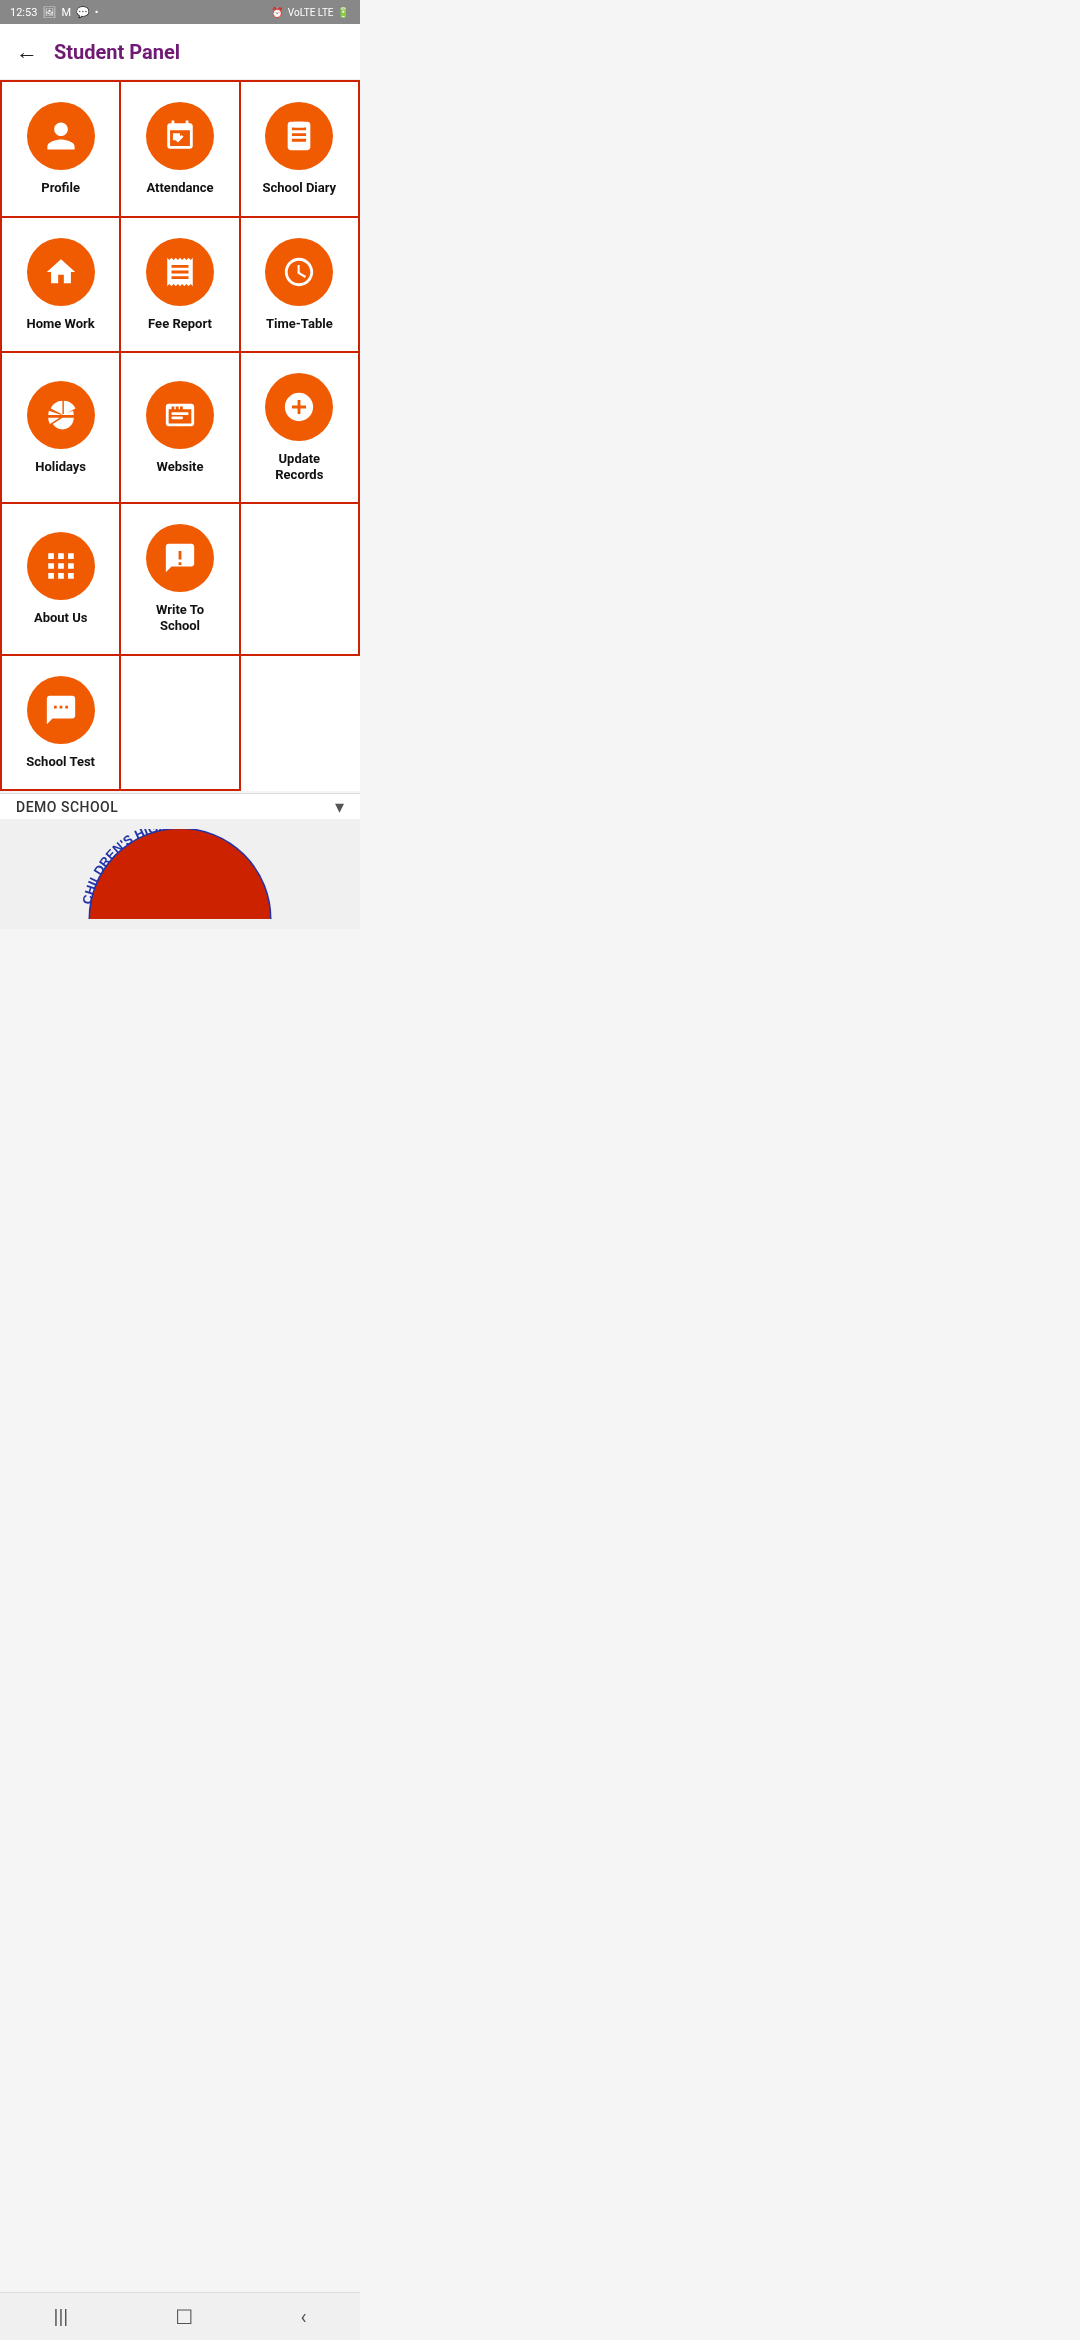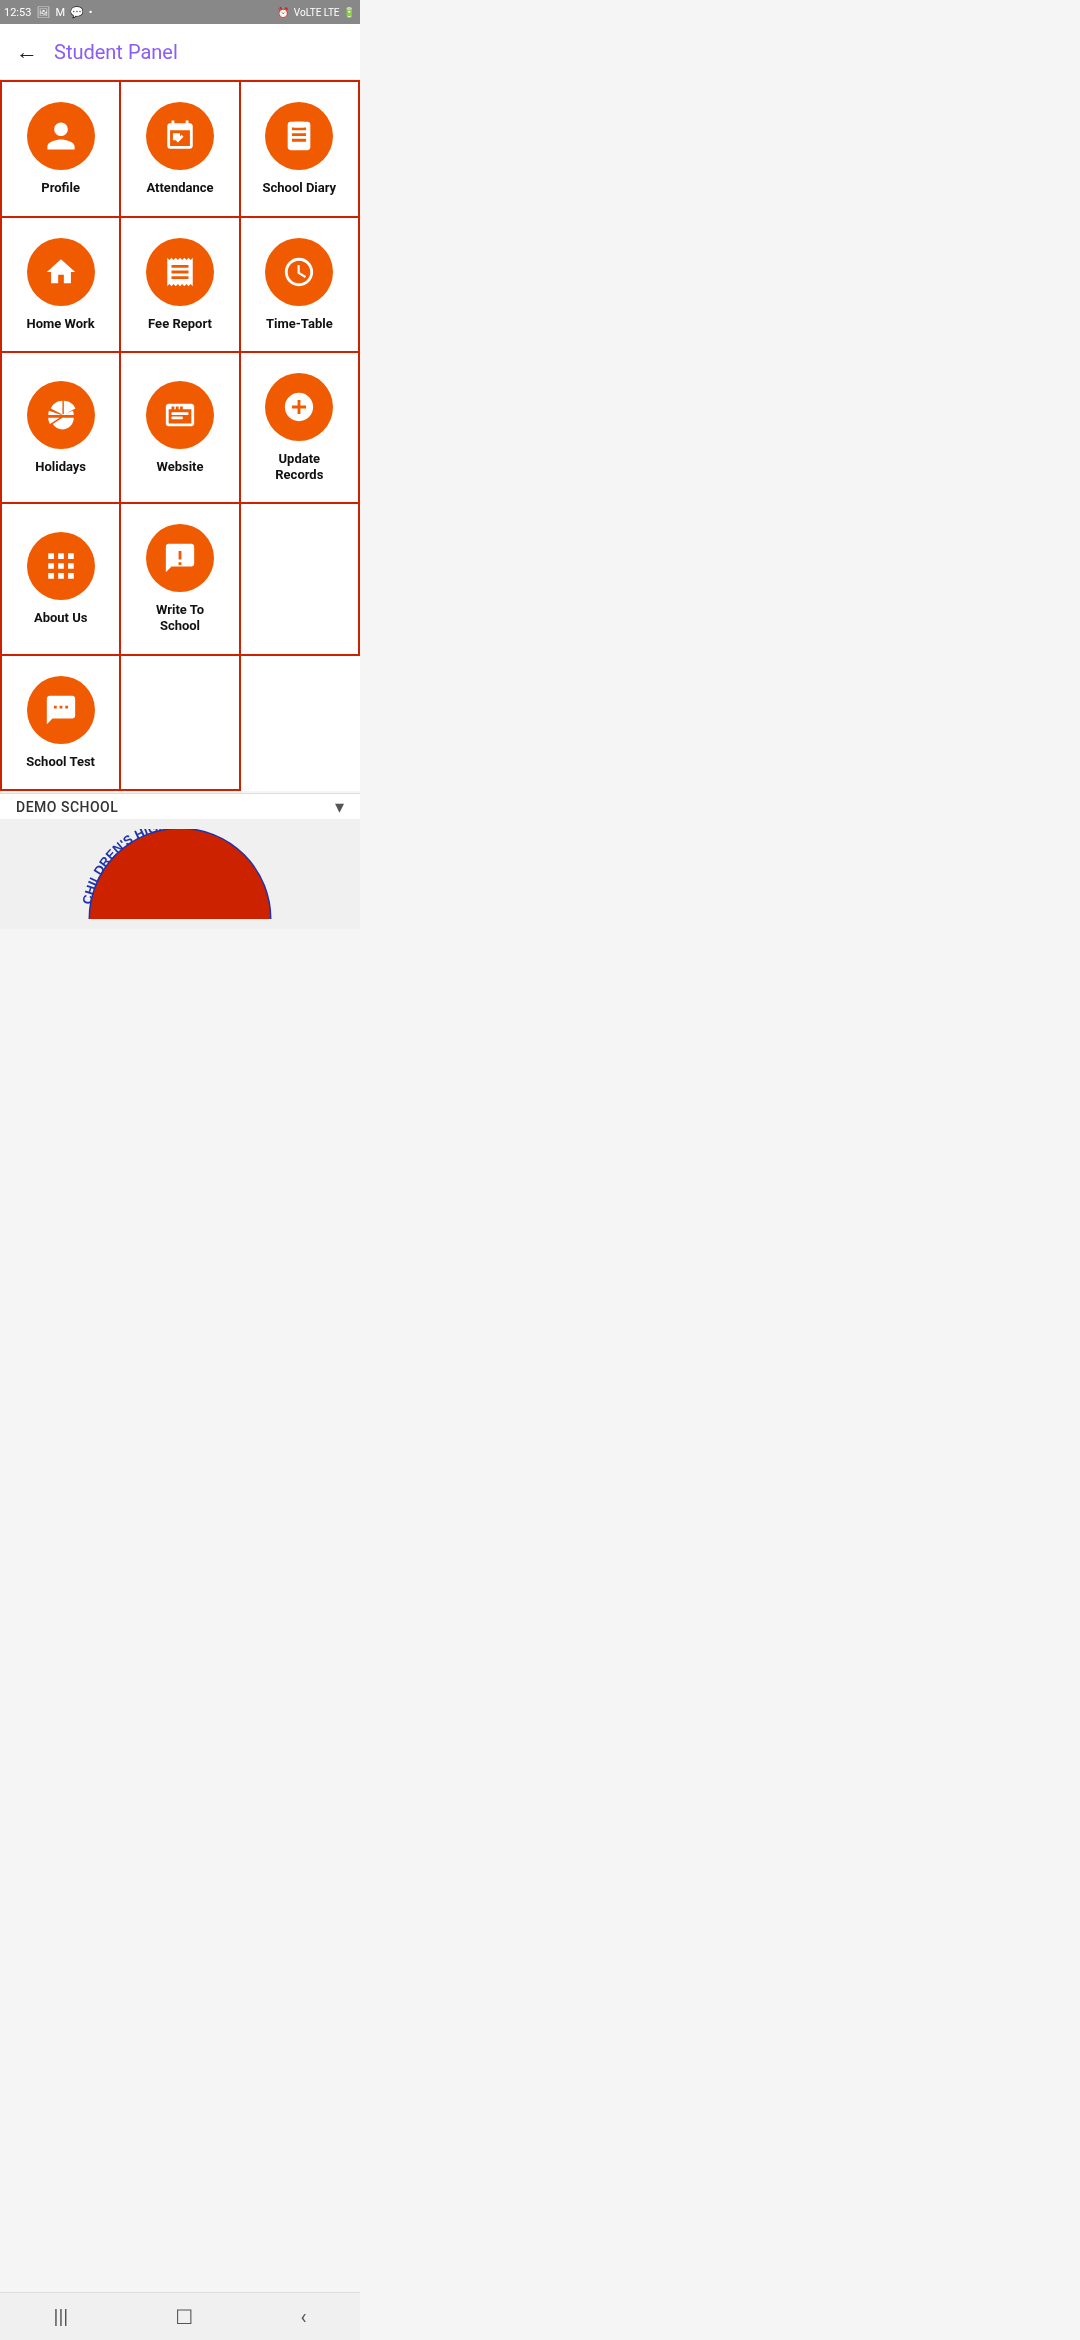--- a/index.html
+++ b/index.html
@@ -13,21 +13,21 @@
       overflow-x: hidden;
     }
 
     
     .status-bar {
       background: #888;
       color: white;
       display: flex;
       justify-content: space-between;
       align-items: center;
-      padding: 4px 4px;
+      padding: 4px 10px;
       font-size: 11px;
       height: 24px;
     }
     .status-left { display: flex; align-items: center; gap: 5px; }
     .status-right { display: flex; align-items: center; gap: 4px; font-size: 10px; }
 
     
     .header {
       background: white;
       display: flex;
@@ -37,22 +37,22 @@
       height: 56px;
     }
     .header-back {
       font-size: 22px;
       margin-right: 16px;
       cursor: pointer;
       color: #222;
     }
     .header-title {
       font-size: 20px;
-      font-weight: normal;
-      color: #8b5cf6;
+      font-weight: bold;
+      color: #701a75;
     }
 
     
     .grid-container {
       display: grid;
       grid-template-columns: 1fr 1fr 1fr;
       border-top: 2px solid #cc2200;
       border-left: 2px solid #cc2200;
       background: white;
     }

